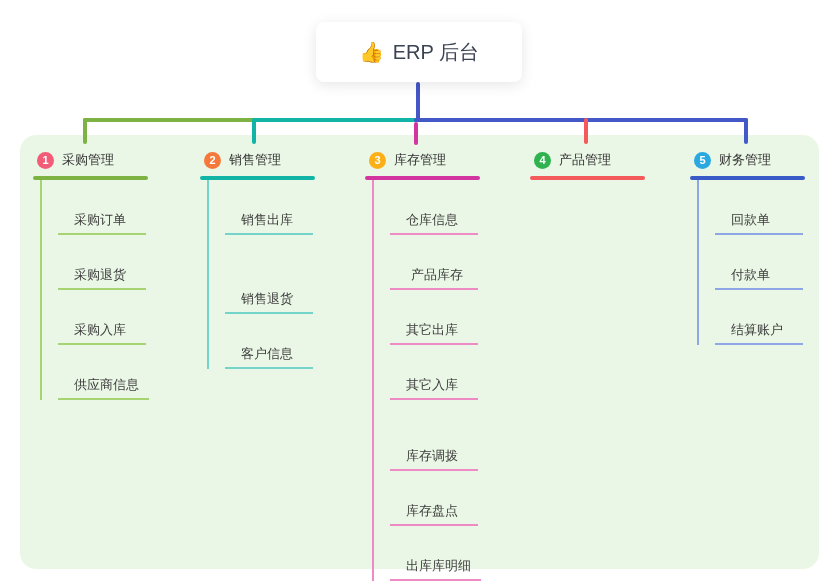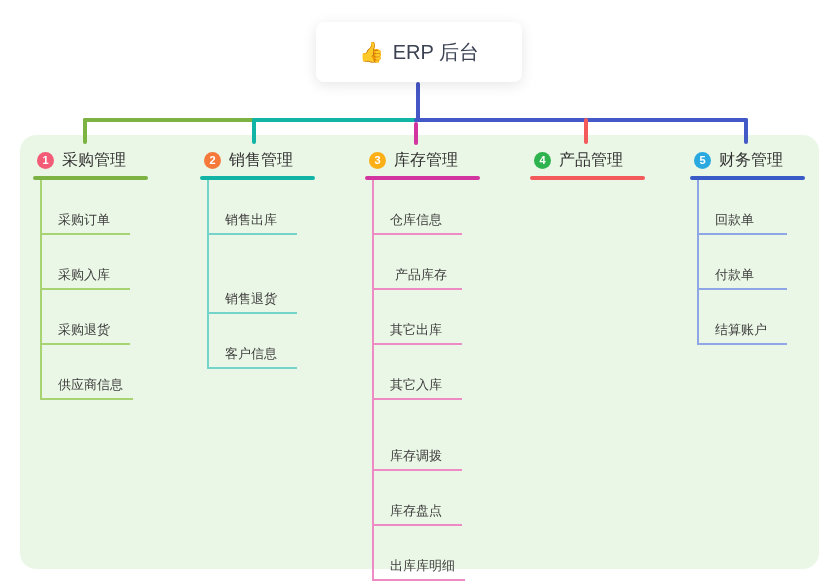--- a/index.html
+++ b/index.html
@@ -22,24 +22,24 @@
   
   .conn { position:absolute; border-radius:2px; }
 
   
   .branch { position:absolute; top:148px; width:115px; }
   .b-header { display:flex; align-items:center; gap:8px; height:24px; padding-left:4px;
               white-space:nowrap; cursor:default; }
   .badge { width:17px; height:17px; border-radius:50%; flex:0 0 17px;
            display:flex; align-items:center; justify-content:center;
            color:#fff; font-size:11px; font-weight:bold; }
-  .b-label { font-size:16px; font-weight:500; color:#333333; }
+  .b-label { font-size:13px; font-weight:500; color:#333333; }
   .b-underline { height:4px; width:115px; border-radius:2px; margin-top:4px; }
 
-  .children { margin-left:7px; border-left:2px solid; }
+  .children { margin-left:7px; border-left:2px solid;padding-left:16px; }
   .child { height:55px; display:flex; align-items:flex-end;
            border-bottom:2px solid; min-width:88px; width:max-content;
            padding:0 10px 4px 16px; }
   .child span { font-size:13px; color:#3d3d3d; white-space:nowrap; }
 </style>
 </head>
 <body>
 
 <div id="stage">
   <div class="panel"></div>
@@ -66,24 +66,24 @@
         <div class="b-header">
           <span class="badge" style="background: rgb(242, 92, 119);">1</span>
           <span class="b-label">采购管理</span>
         </div>
         <div class="b-underline" style="background: rgb(124, 179, 66);"></div>
         <div class="children" style="border-color: rgb(168, 211, 115);">
           <div class="child" style="border-color: rgb(168, 211, 115);">
             <span>采购订单</span>
           </div>
           <div class="child" style="border-color: rgb(168, 211, 115);">
-            <span>采购入库</span>
+            <span>采购退货</span>
           </div>
           <div class="child" style="border-color: rgb(168, 211, 115);">
-            <span>采购退货</span>
+            <span>采购入库</span>
           </div>
           <div class="child" style="border-color: rgb(168, 211, 115);">
             <span>供应商信息</span>
           </div>
         </div>
       </div>
       <div class="branch" style="left: 200px;">
         <div class="b-header">
           <span class="badge" style="background: rgb(245, 121, 59);">2</span>
           <span class="b-label">销售管理</span>

